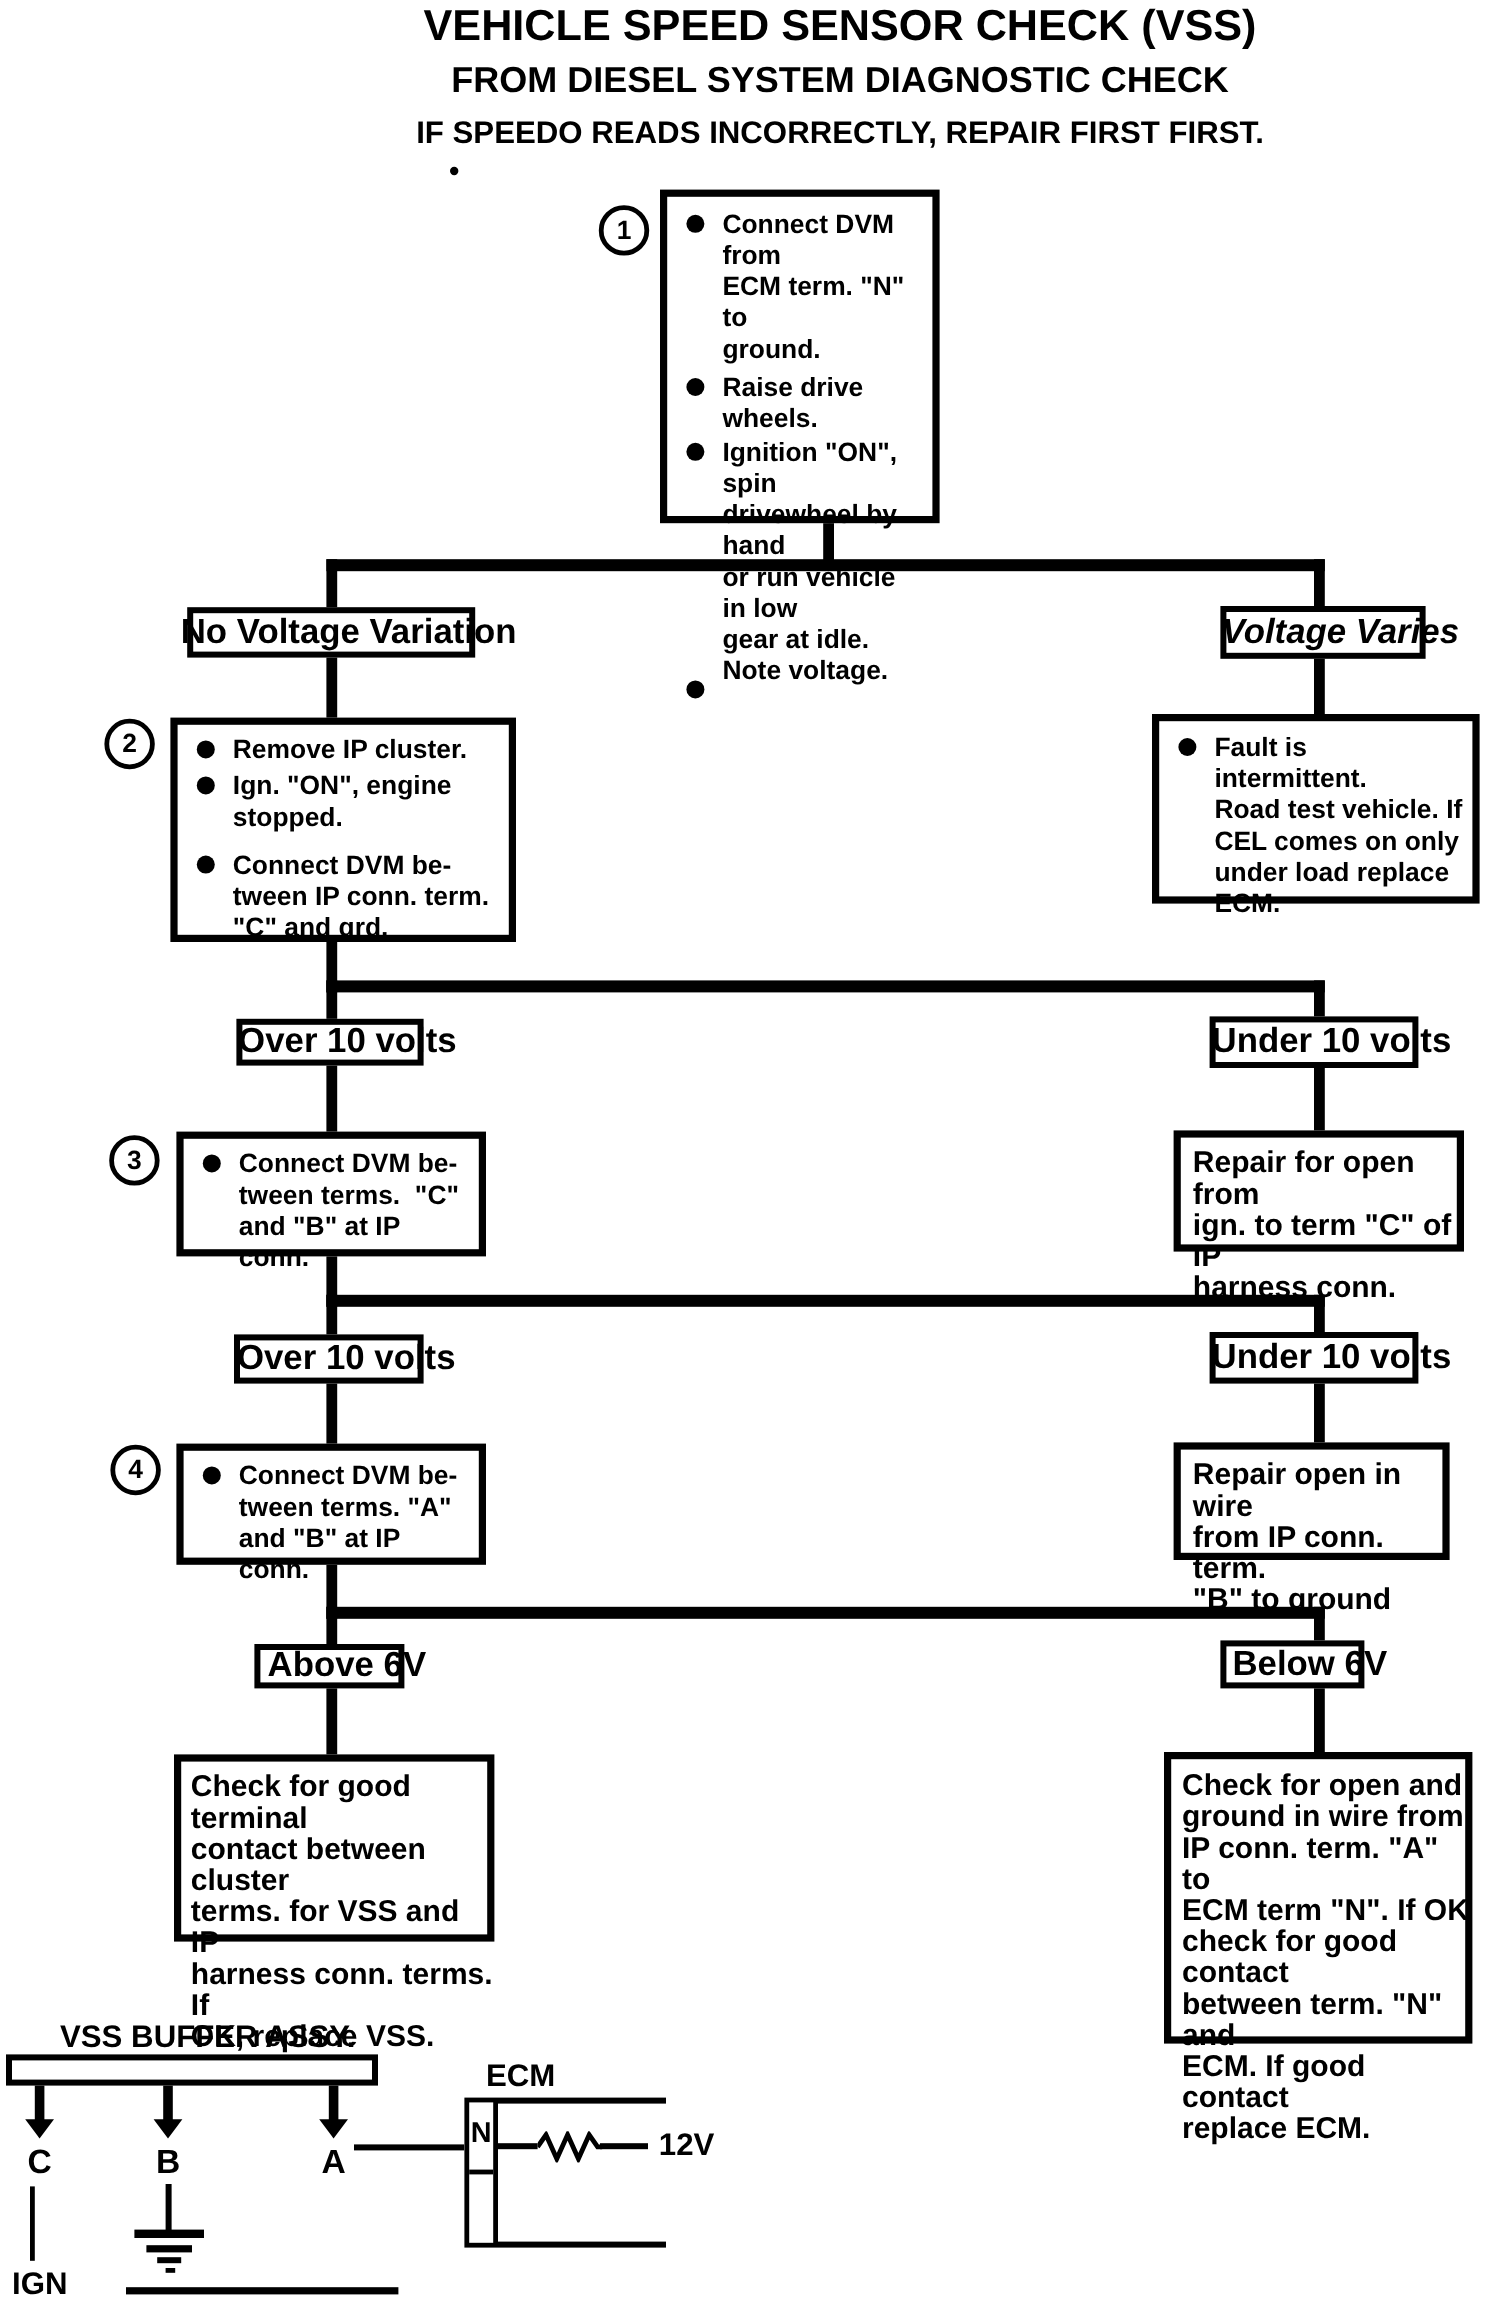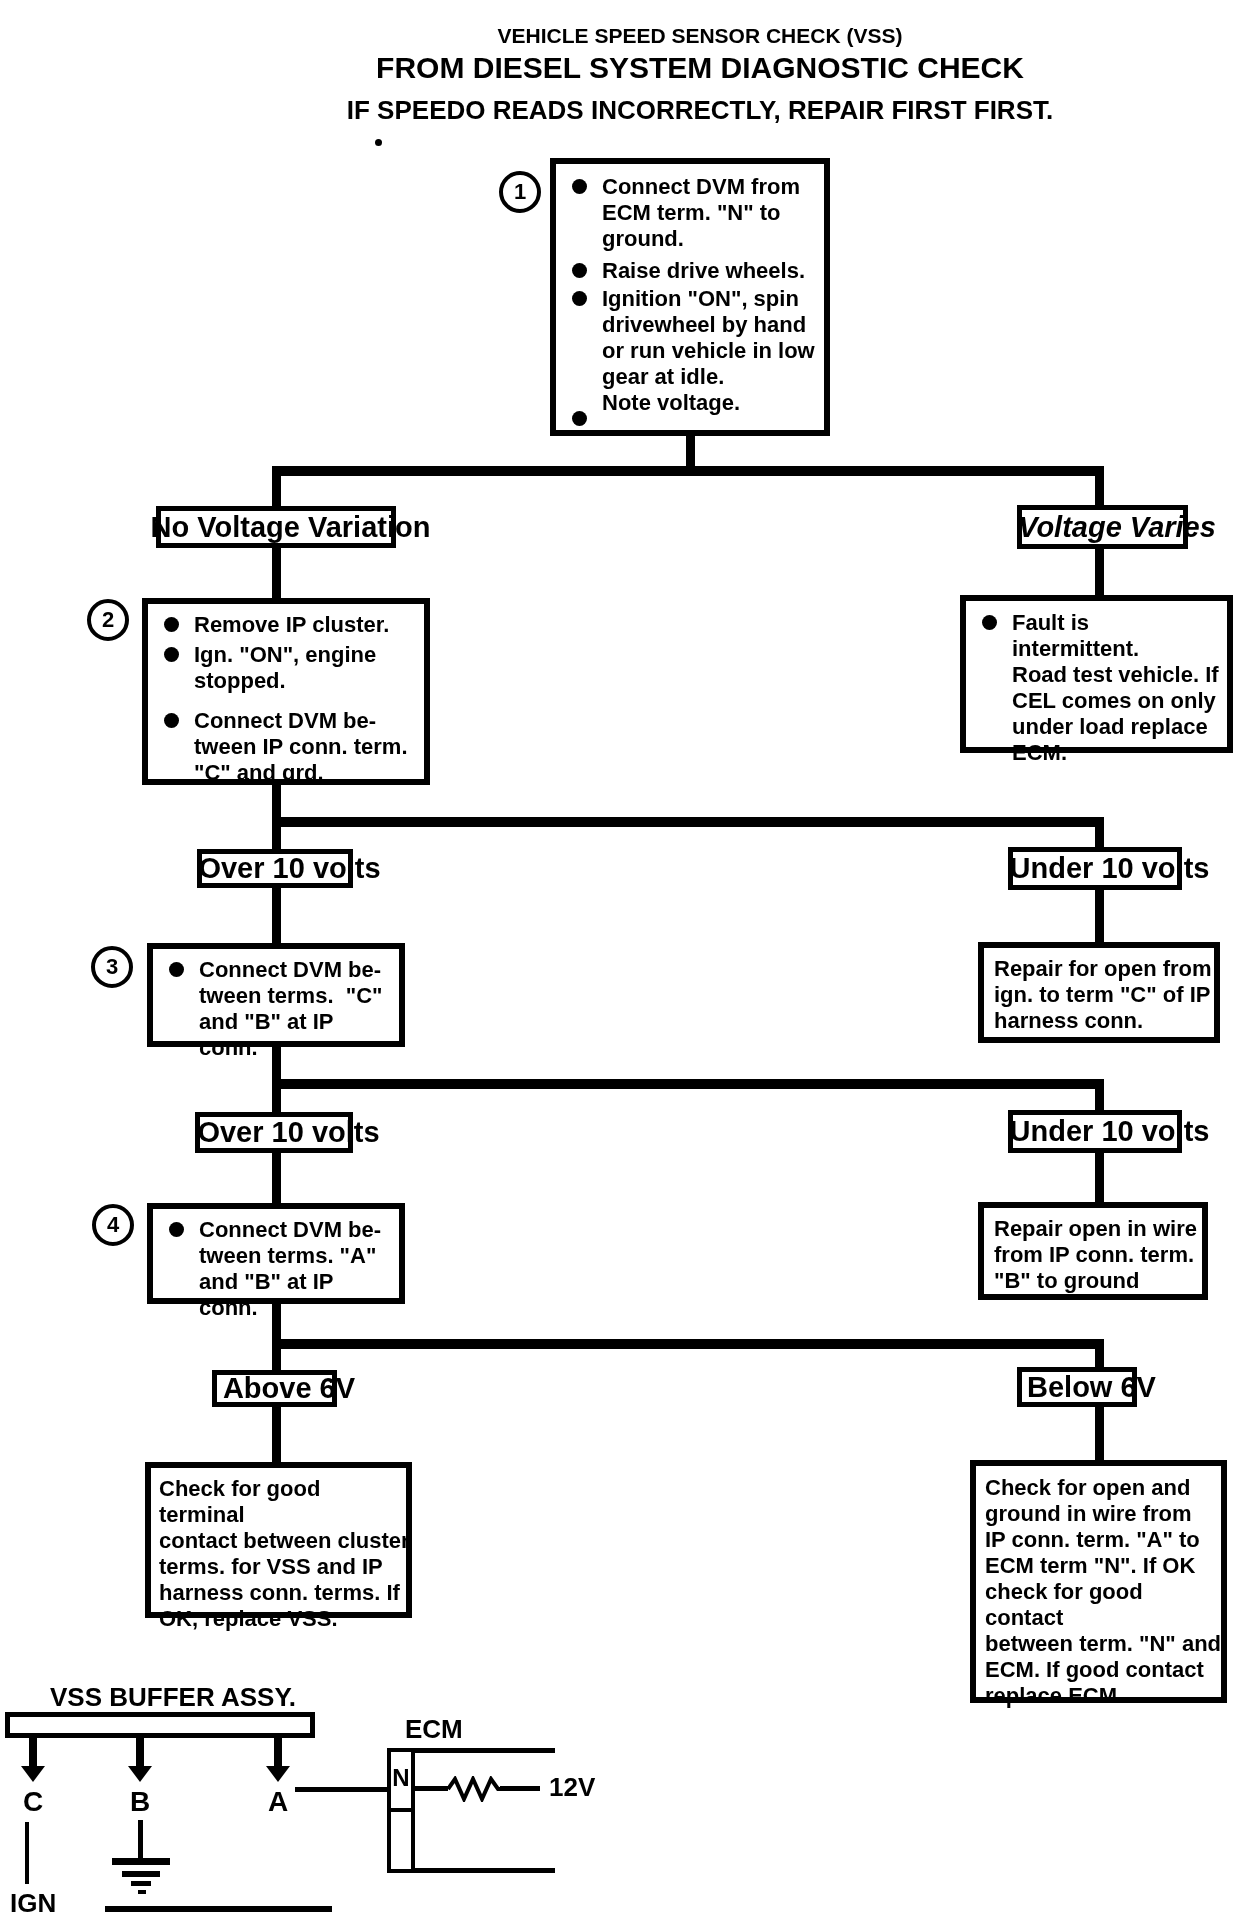--- a/index.html
+++ b/index.html
@@ -8,47 +8,47 @@
   .abs{position:absolute;}
   .line{position:absolute;background:#000;}
   .bigbox{position:absolute;border:6px solid #000;background:#fff;box-sizing:border-box;}
   .labelbox{position:absolute;border:5px solid #000;background:#fff;box-sizing:border-box;
             display:flex;align-items:center;justify-content:center;
             font-weight:bold;font-size:29px;white-space:nowrap;padding-left:29px;}
   .circlenum{position:absolute;width:34px;height:34px;border:4px solid #000;border-radius:50%;
              display:flex;align-items:center;justify-content:center;
              font-weight:bold;font-size:22px;background:#fff;}
   .ttl{position:absolute;left:280px;width:840px;text-align:center;font-weight:bold;}
-  .ttl1{top:24px;font-size:21px;}
+  .ttl1{top:0;font-size:36px;}
   .ttl2{top:51px;font-size:30px;}
   .ttl3{top:95px;font-size:26px;}
   .content{padding:10px 8px 6px 16px;display:flex;flex-direction:column;gap:6px;}
   .brow{display:flex;gap:15px;}
   .bdot{width:15px;height:15px;border-radius:50%;background:#000;margin-top:5px;flex:none;}
   .btxt{font-weight:bold;font-size:22px;line-height:26px;white-space:pre-wrap;}
-  .plain{position:absolute;font-weight:bold;font-size:22px;line-height:26px;
+  .plain{position:absolute;font-weight:bold;font-size:25px;line-height:26px;
          white-space:pre-wrap;box-sizing:border-box;}
   .schlabel{position:absolute;font-weight:bold;font-size:26px;white-space:nowrap;}
   .term{position:absolute;font-weight:bold;font-size:28px;}
   .arrowstem{position:absolute;background:#000;width:8px;}
   .arrowhead{position:absolute;width:0;height:0;border-left:12px solid transparent;
              border-right:12px solid transparent;border-top:16px solid #000;}
 </style>
 </head>
 <body>
 
 <div class="canvas">
 
   <div class="ttl ttl1">VEHICLE SPEED SENSOR CHECK (VSS)</div>
   <div class="ttl ttl2">FROM DIESEL SYSTEM DIAGNOSTIC CHECK</div>
   <div class="ttl ttl3">IF SPEEDO READS INCORRECTLY, REPAIR FIRST FIRST.</div>
   <div class="line" style="left:375px;top:139px;width:7px;height:7px;border-radius:50%;"></div>
 
   <div class="circlenum" style="left:499px;top:171px;">1</div>
-  <div class="bigbox" style="left:550px;top:158px;width:280px;height:278px;">
+  <div class="bigbox" style="left:550px;top:158px;width:233px;height:278px;">
     <div class="content">
       <div class="brow">
         <span class="bdot"></span>
         <span class="btxt">Connect DVM from
 ECM term. "N" to
 ground.</span>
       </div>
       <div class="brow">
         <span class="bdot"></span>
         <span class="btxt">Raise drive wheels.</span>

